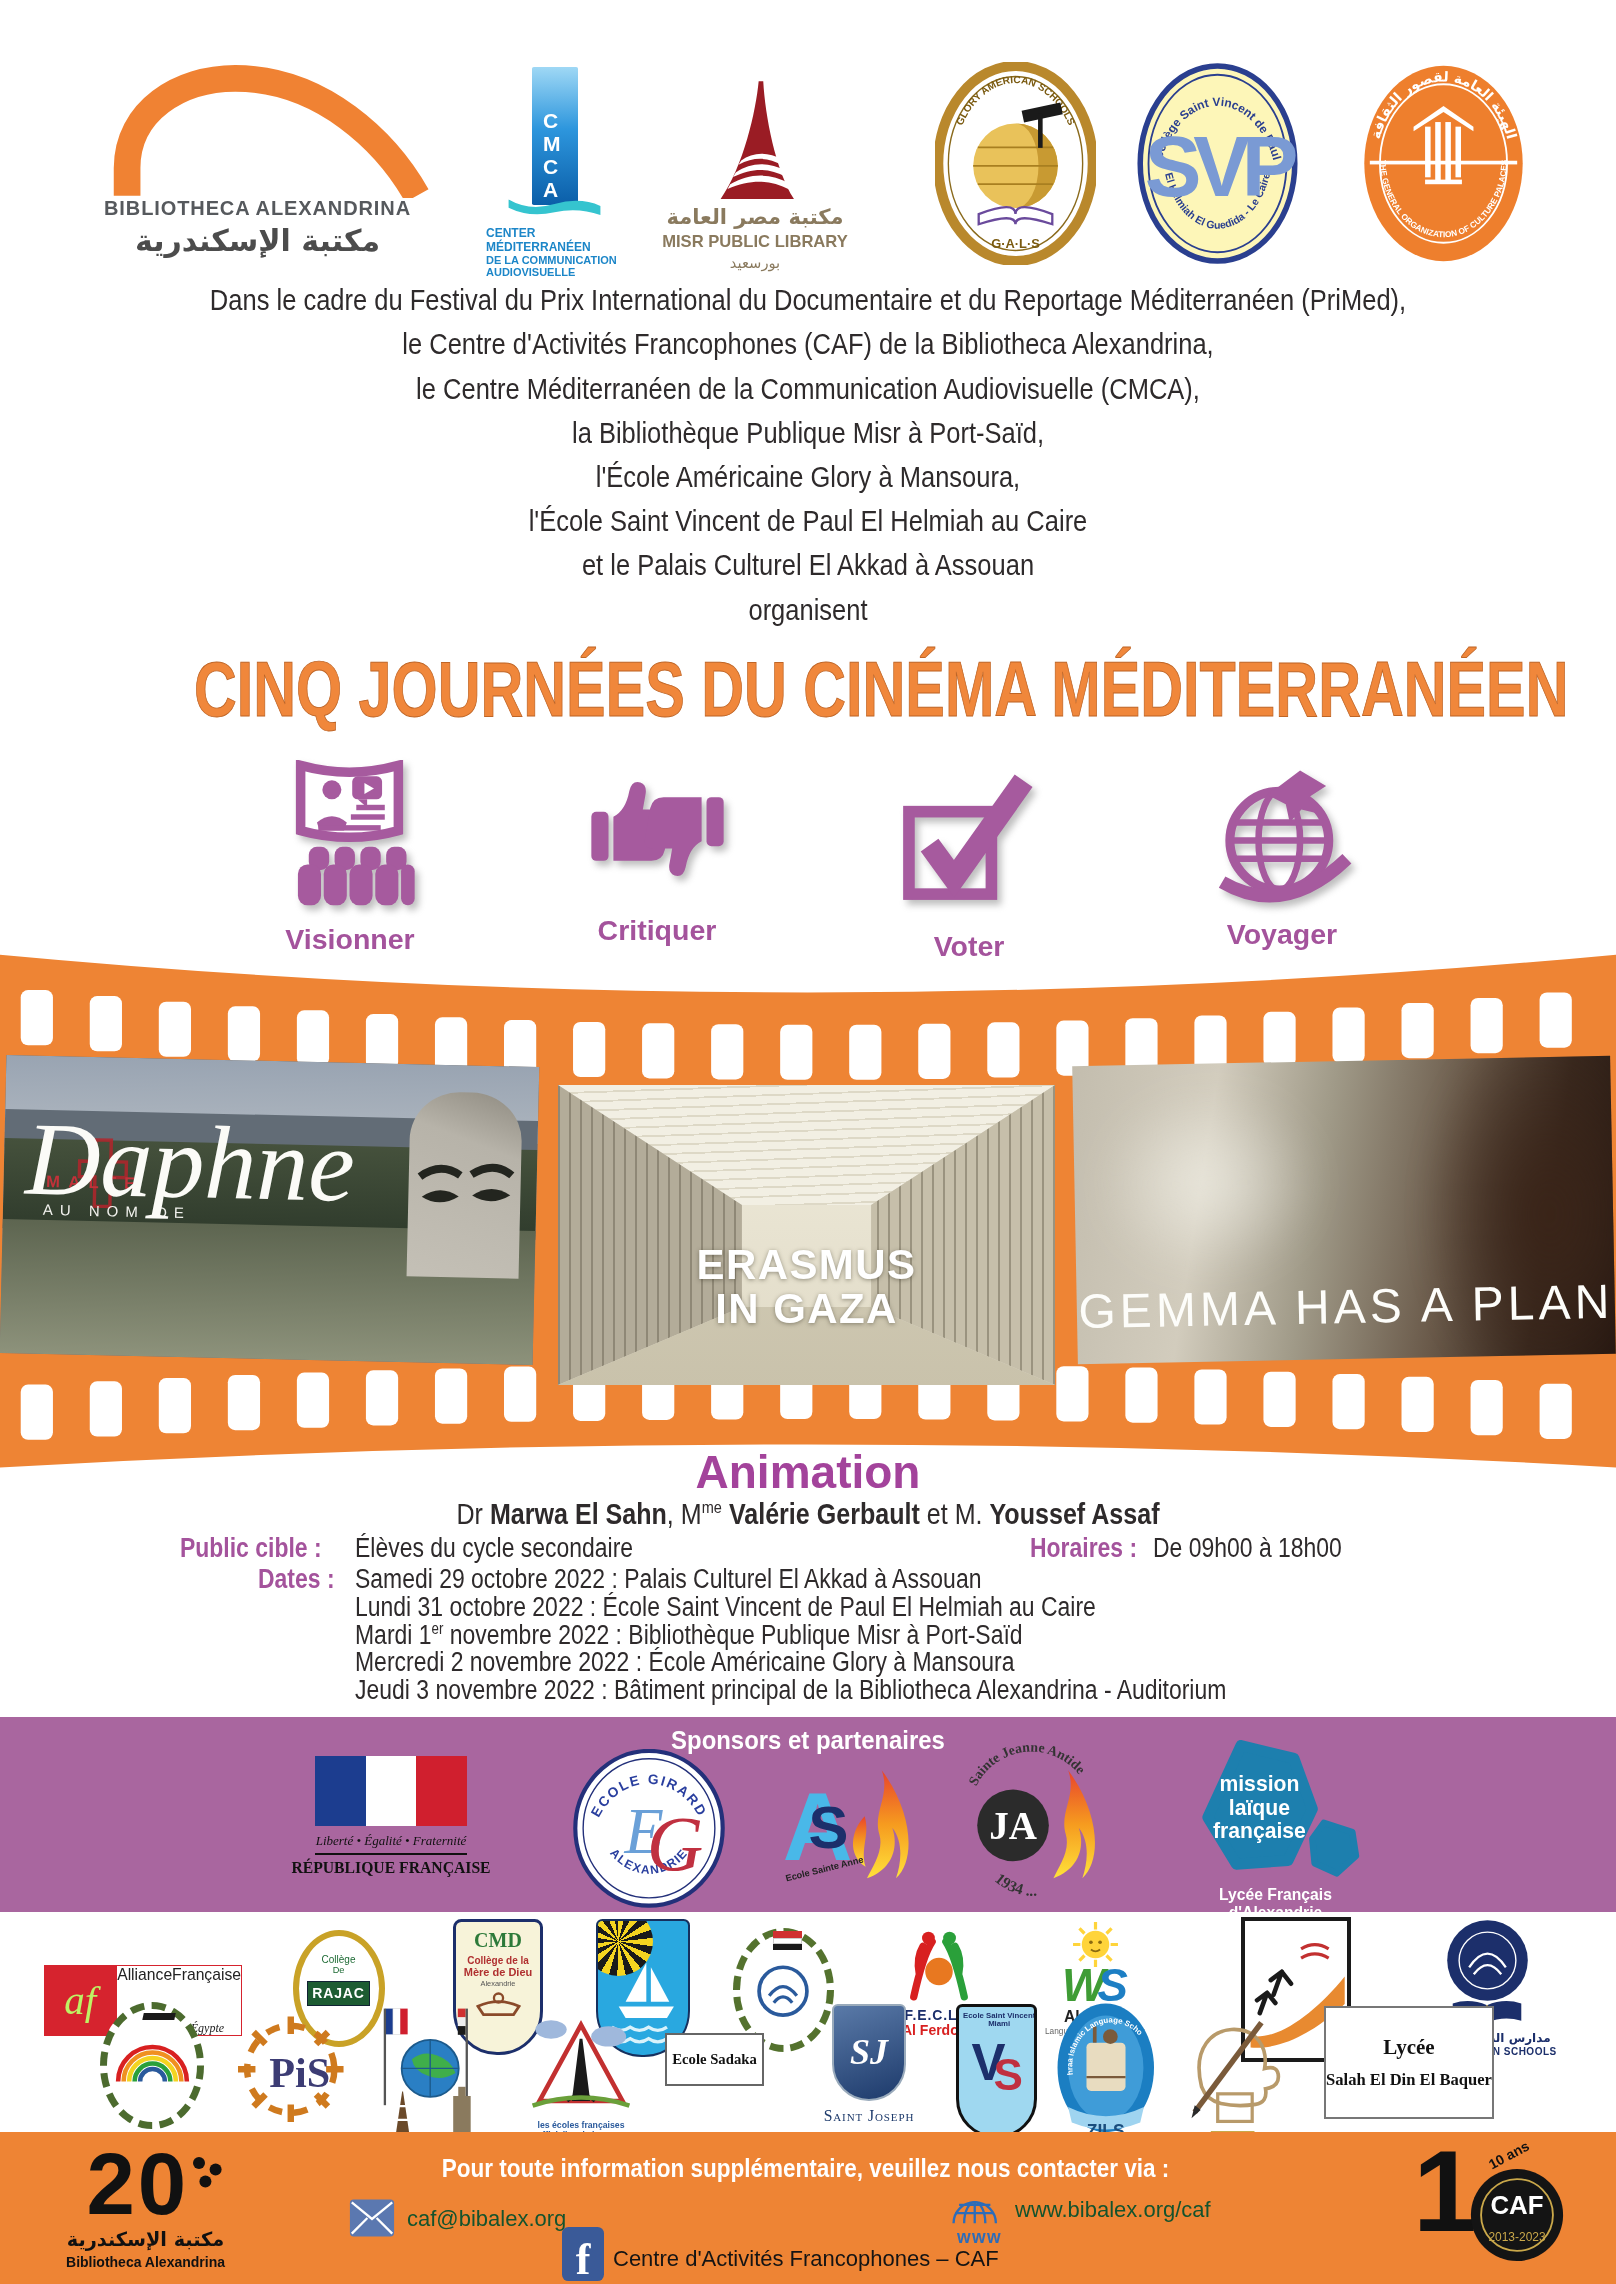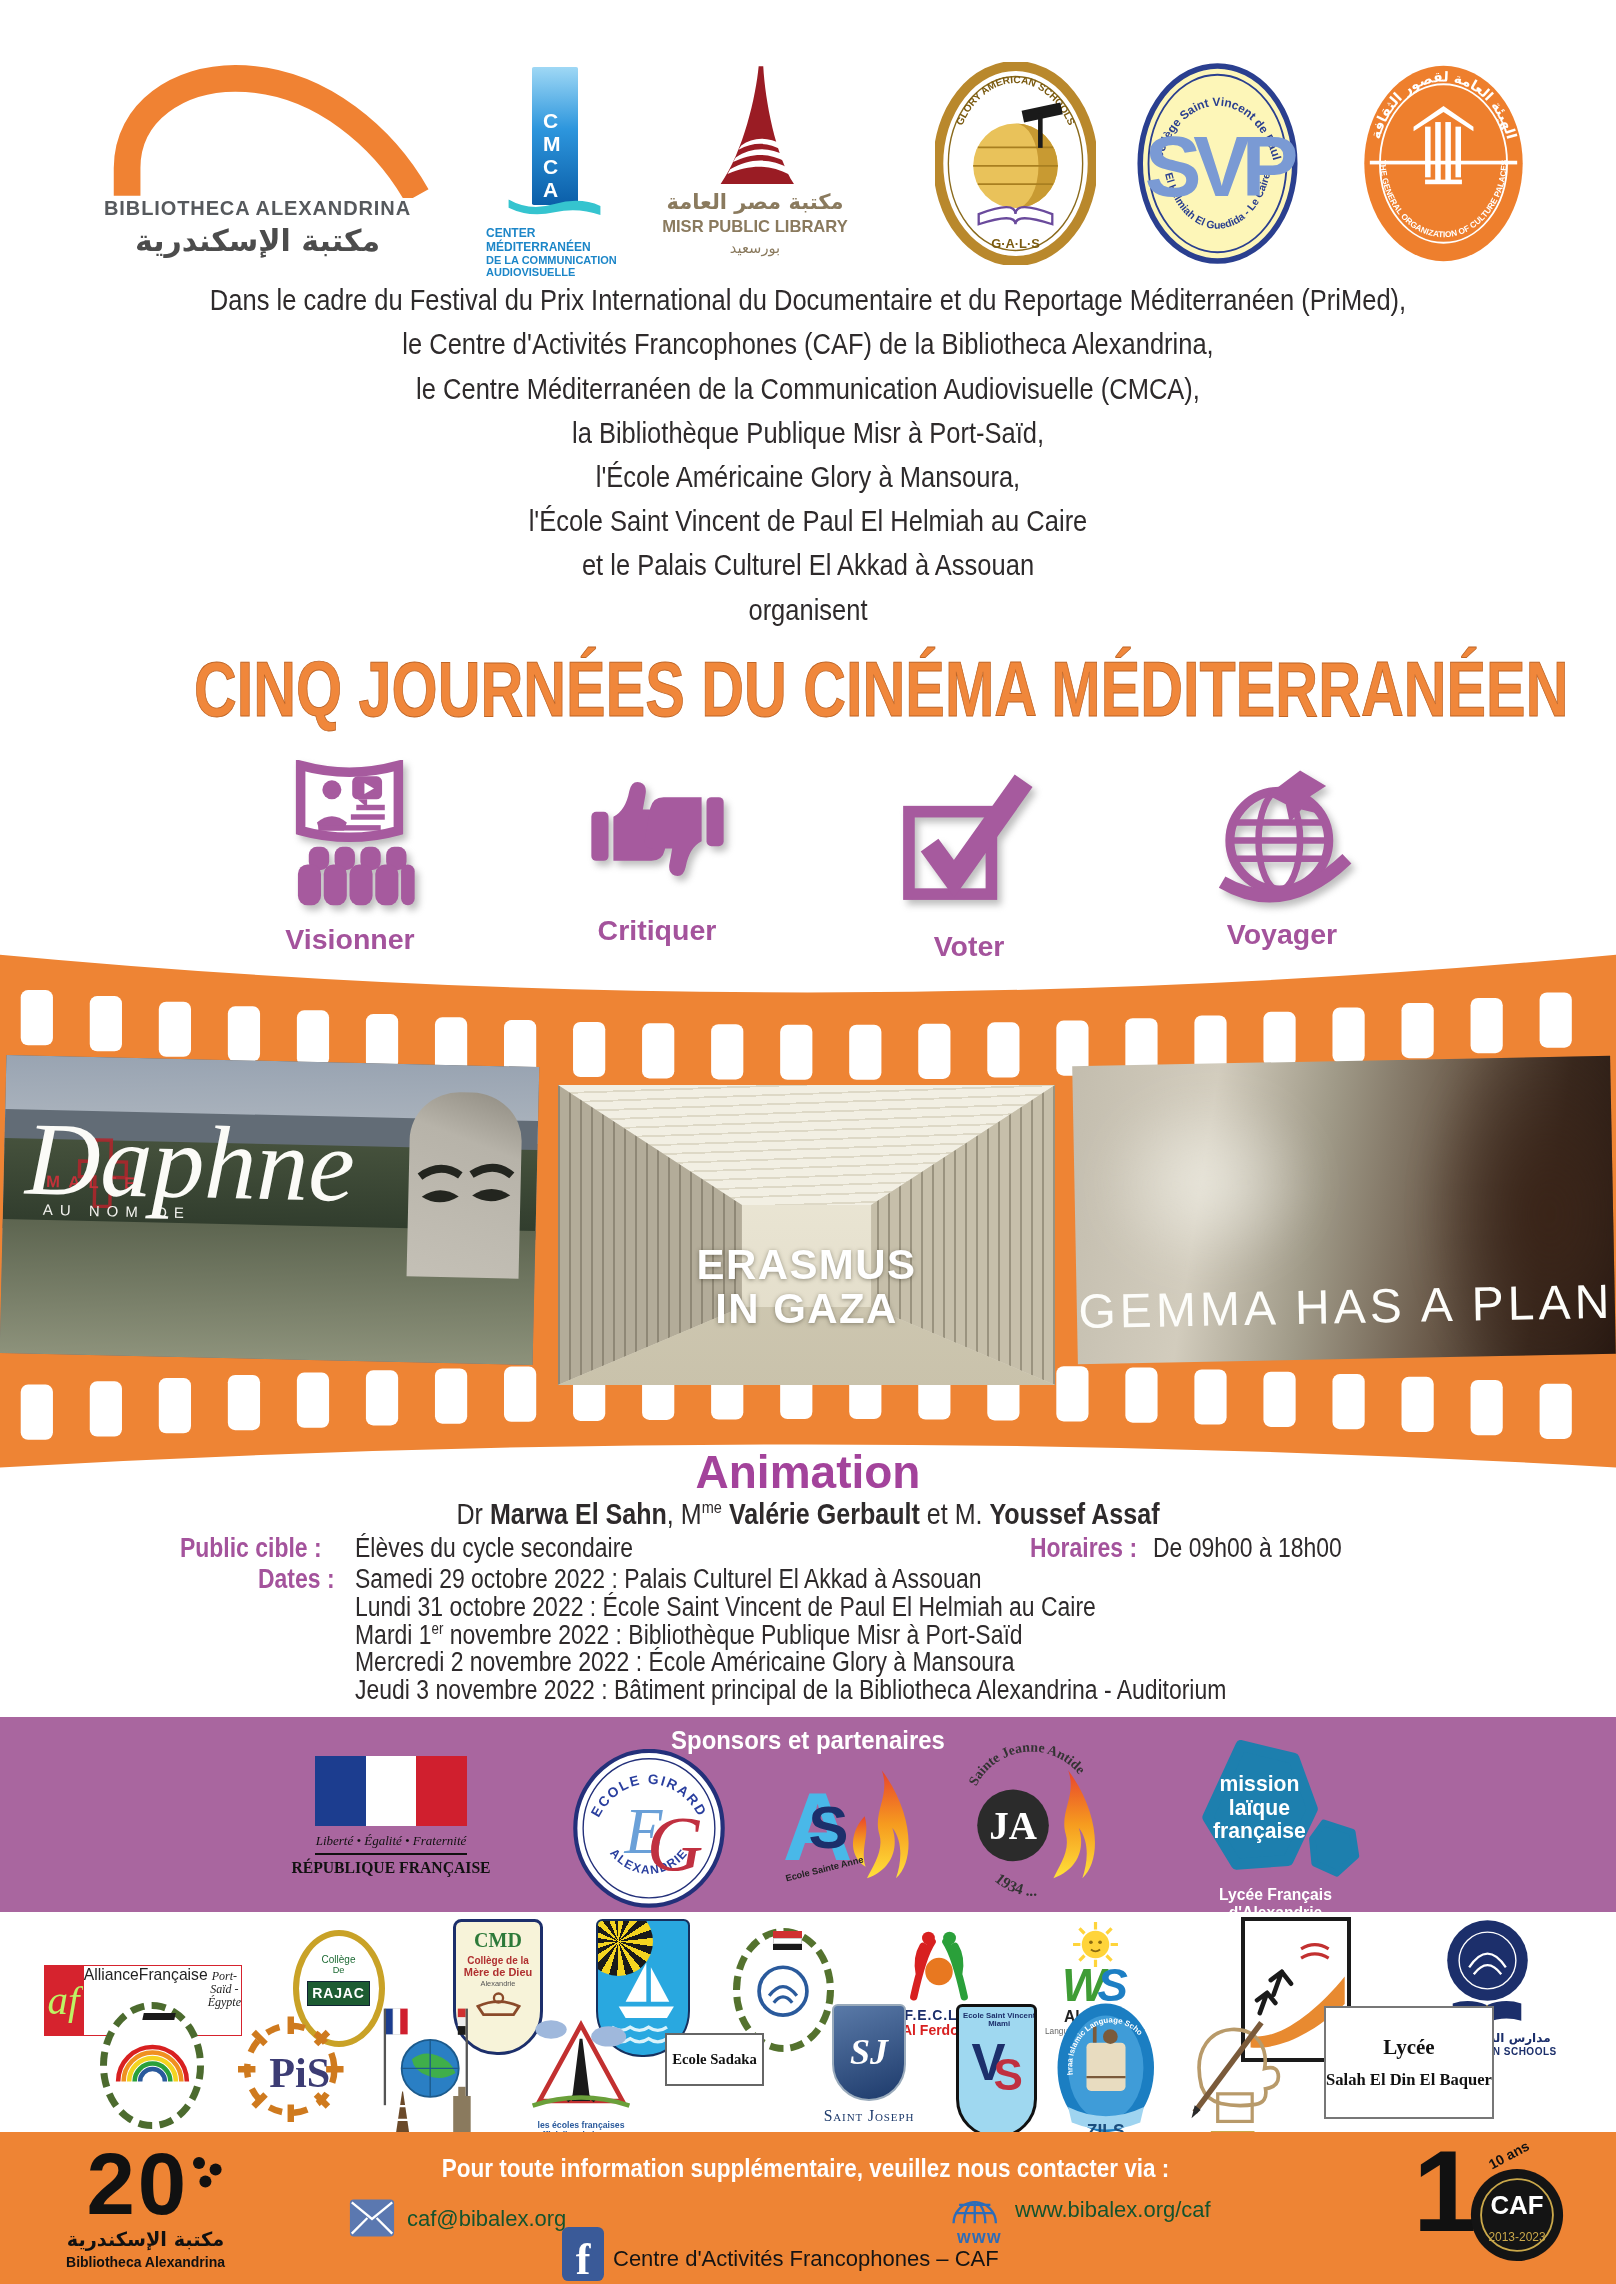--- a/index.html
+++ b/index.html
@@ -61,21 +61,21 @@
         </svg>
       </div>
       <div style="margin-top:21px;color:#1c86c8;font-weight:bold">
         <div style="font-size:12px">CENTER</div>
         <div style="font-size:12px">MÉDITERRANÉEN</div>
         <div style="font-size:11px">DE LA COMMUNICATION</div>
         <div style="font-size:11px">AUDIOVISUELLE</div>
       </div>
     </div>
 
-    <div class="abs" style="left:647px;top:4px;width:216px;height:207px;text-align:center">
+    <div class="abs" style="left:647px;top:19px;width:216px;height:207px;text-align:center">
       <svg width="110" height="129" viewBox="0 0 240 280">
         <path d="M128,15 C122,80 95,200 45,272 L205,272 C165,210 142,90 138,15 Z" fill="#9a1c24"></path>
         <path d="M60,250 C110,230 150,228 196,252 L196,238 C150,214 108,216 66,240 Z" fill="#fff"></path>
         <path d="M72,224 C115,204 148,203 188,224 L188,211 C148,190 112,192 78,214 Z" fill="#fff"></path>
         <path d="M84,197 C118,180 146,180 180,198 L180,186 C147,168 115,170 90,188 Z" fill="#fff"></path>
       </svg>
       <div class="arabic b" style="font-size:21px;color:#8a7a5e">مكتبة مصر العامة</div>
       <div class="b" style="font-size:16.6px;color:#8a7a5e;margin-top:2.8px">MISR PUBLIC LIBRARY</div>
       <div class="arabic" style="font-size:14.7px;color:#8a7a5e;margin-top:1.8px">بورسعيد</div>
     </div>
@@ -371,21 +371,21 @@
       </svg>
       <div style="text-align:center;color:#fff;font-weight:bold;font-size:15.7px;margin-top:5.5px">Lycée Français d'Alexandrie</div>
     </div>
   </div>
 
   <div class="white-band">
 
     <div class="chip" style="left:44px;top:53px;width:198px;height:71px">
       <div style="display:flex;height:71px">
         <div class="serif" style="width:76px;background:#d6232e;color:#bef264;font-style:italic;font-size:41px;display:flex;align-items:center;justify-content:center">af</div>
-        <div style="flex:1;border:1.4px solid #d6232e;background:#fff;display:flex;justify-content:space-between">
+        <div style="flex:1;border:1.4px solid #d6232e;background:#fff;display:flex;flex-direction:column;justify-content:space-between">
           <div style="font-size:15.7px;color:#222">AllianceFrançaise</div>
           <div class="serif" style="font-style:italic;font-size:12px;color:#222;margin-top:3.7px">Port-Saïd - Égypte</div>
         </div>
       </div>
     </div>
 
     <div class="chip" style="left:290px;top:18.4px;width:97px;height:122px">
       <div class="ring" style="width:92px;height:117px;border:6.4px solid #c9a227;background:#fff;margin:0 auto;padding-top:17.5px">
         <div style="color:#1e6b35;font-size:10px">Collège</div>
         <div style="color:#1e6b35;font-size:9.2px">De</div>

